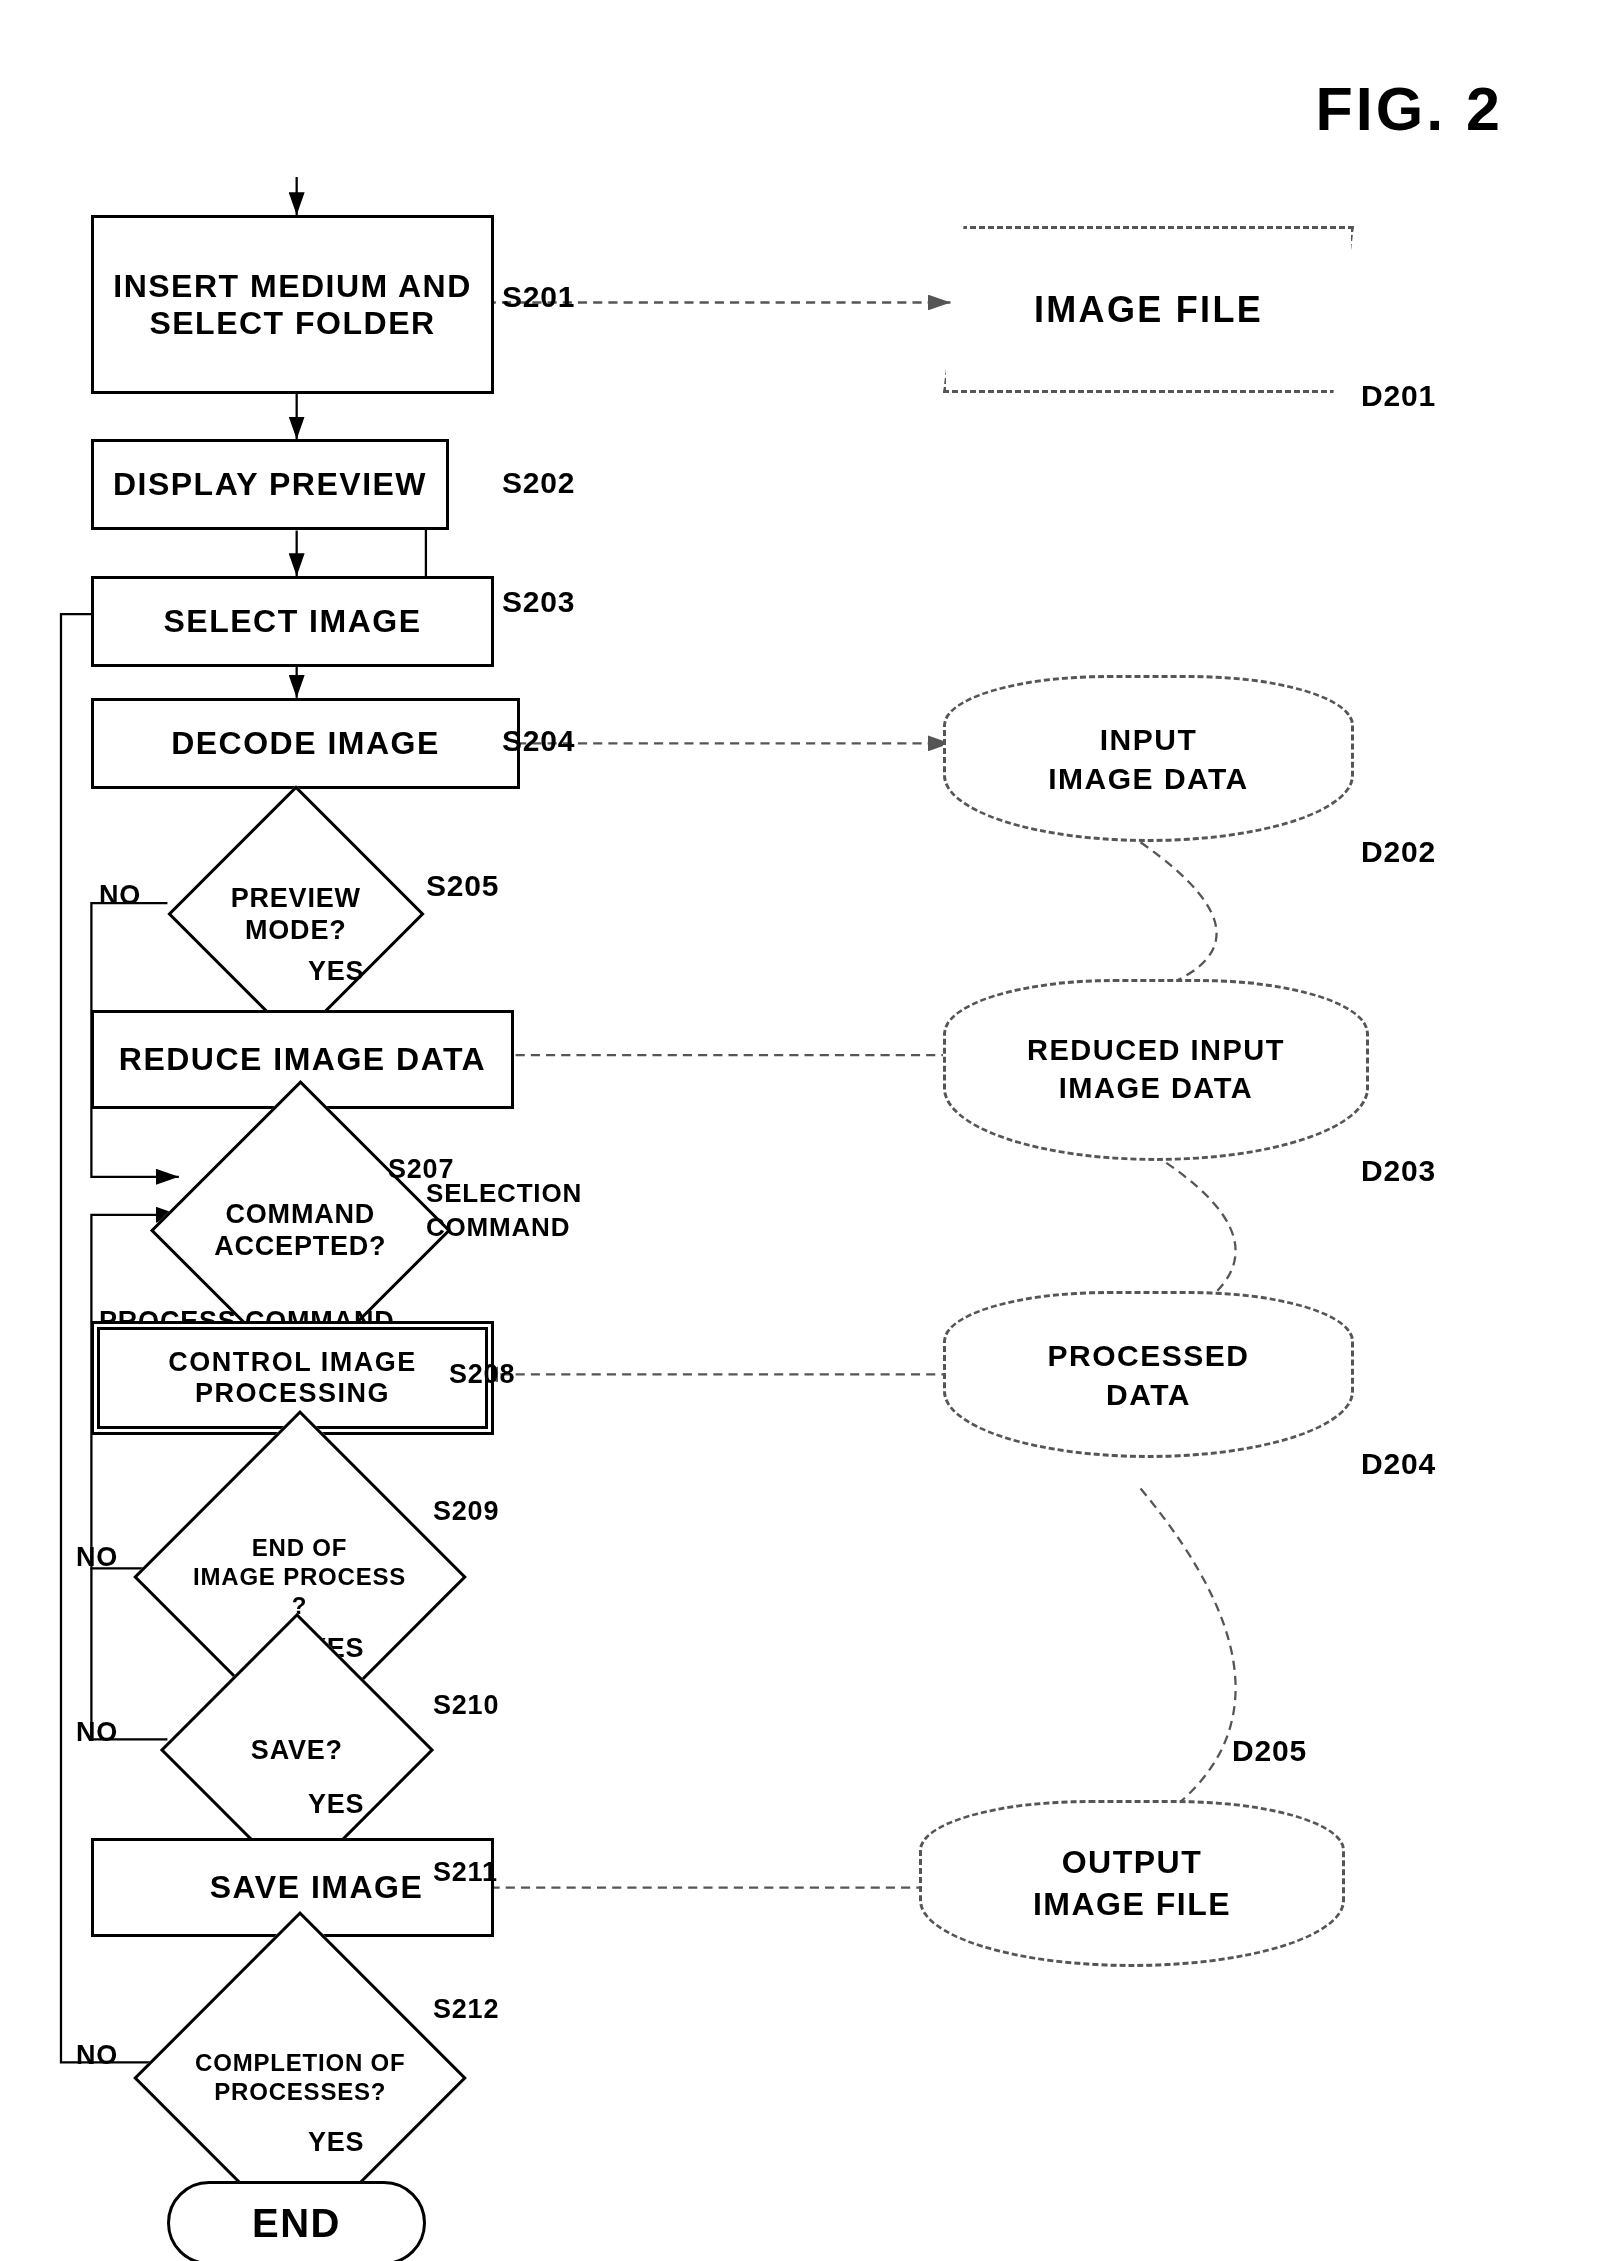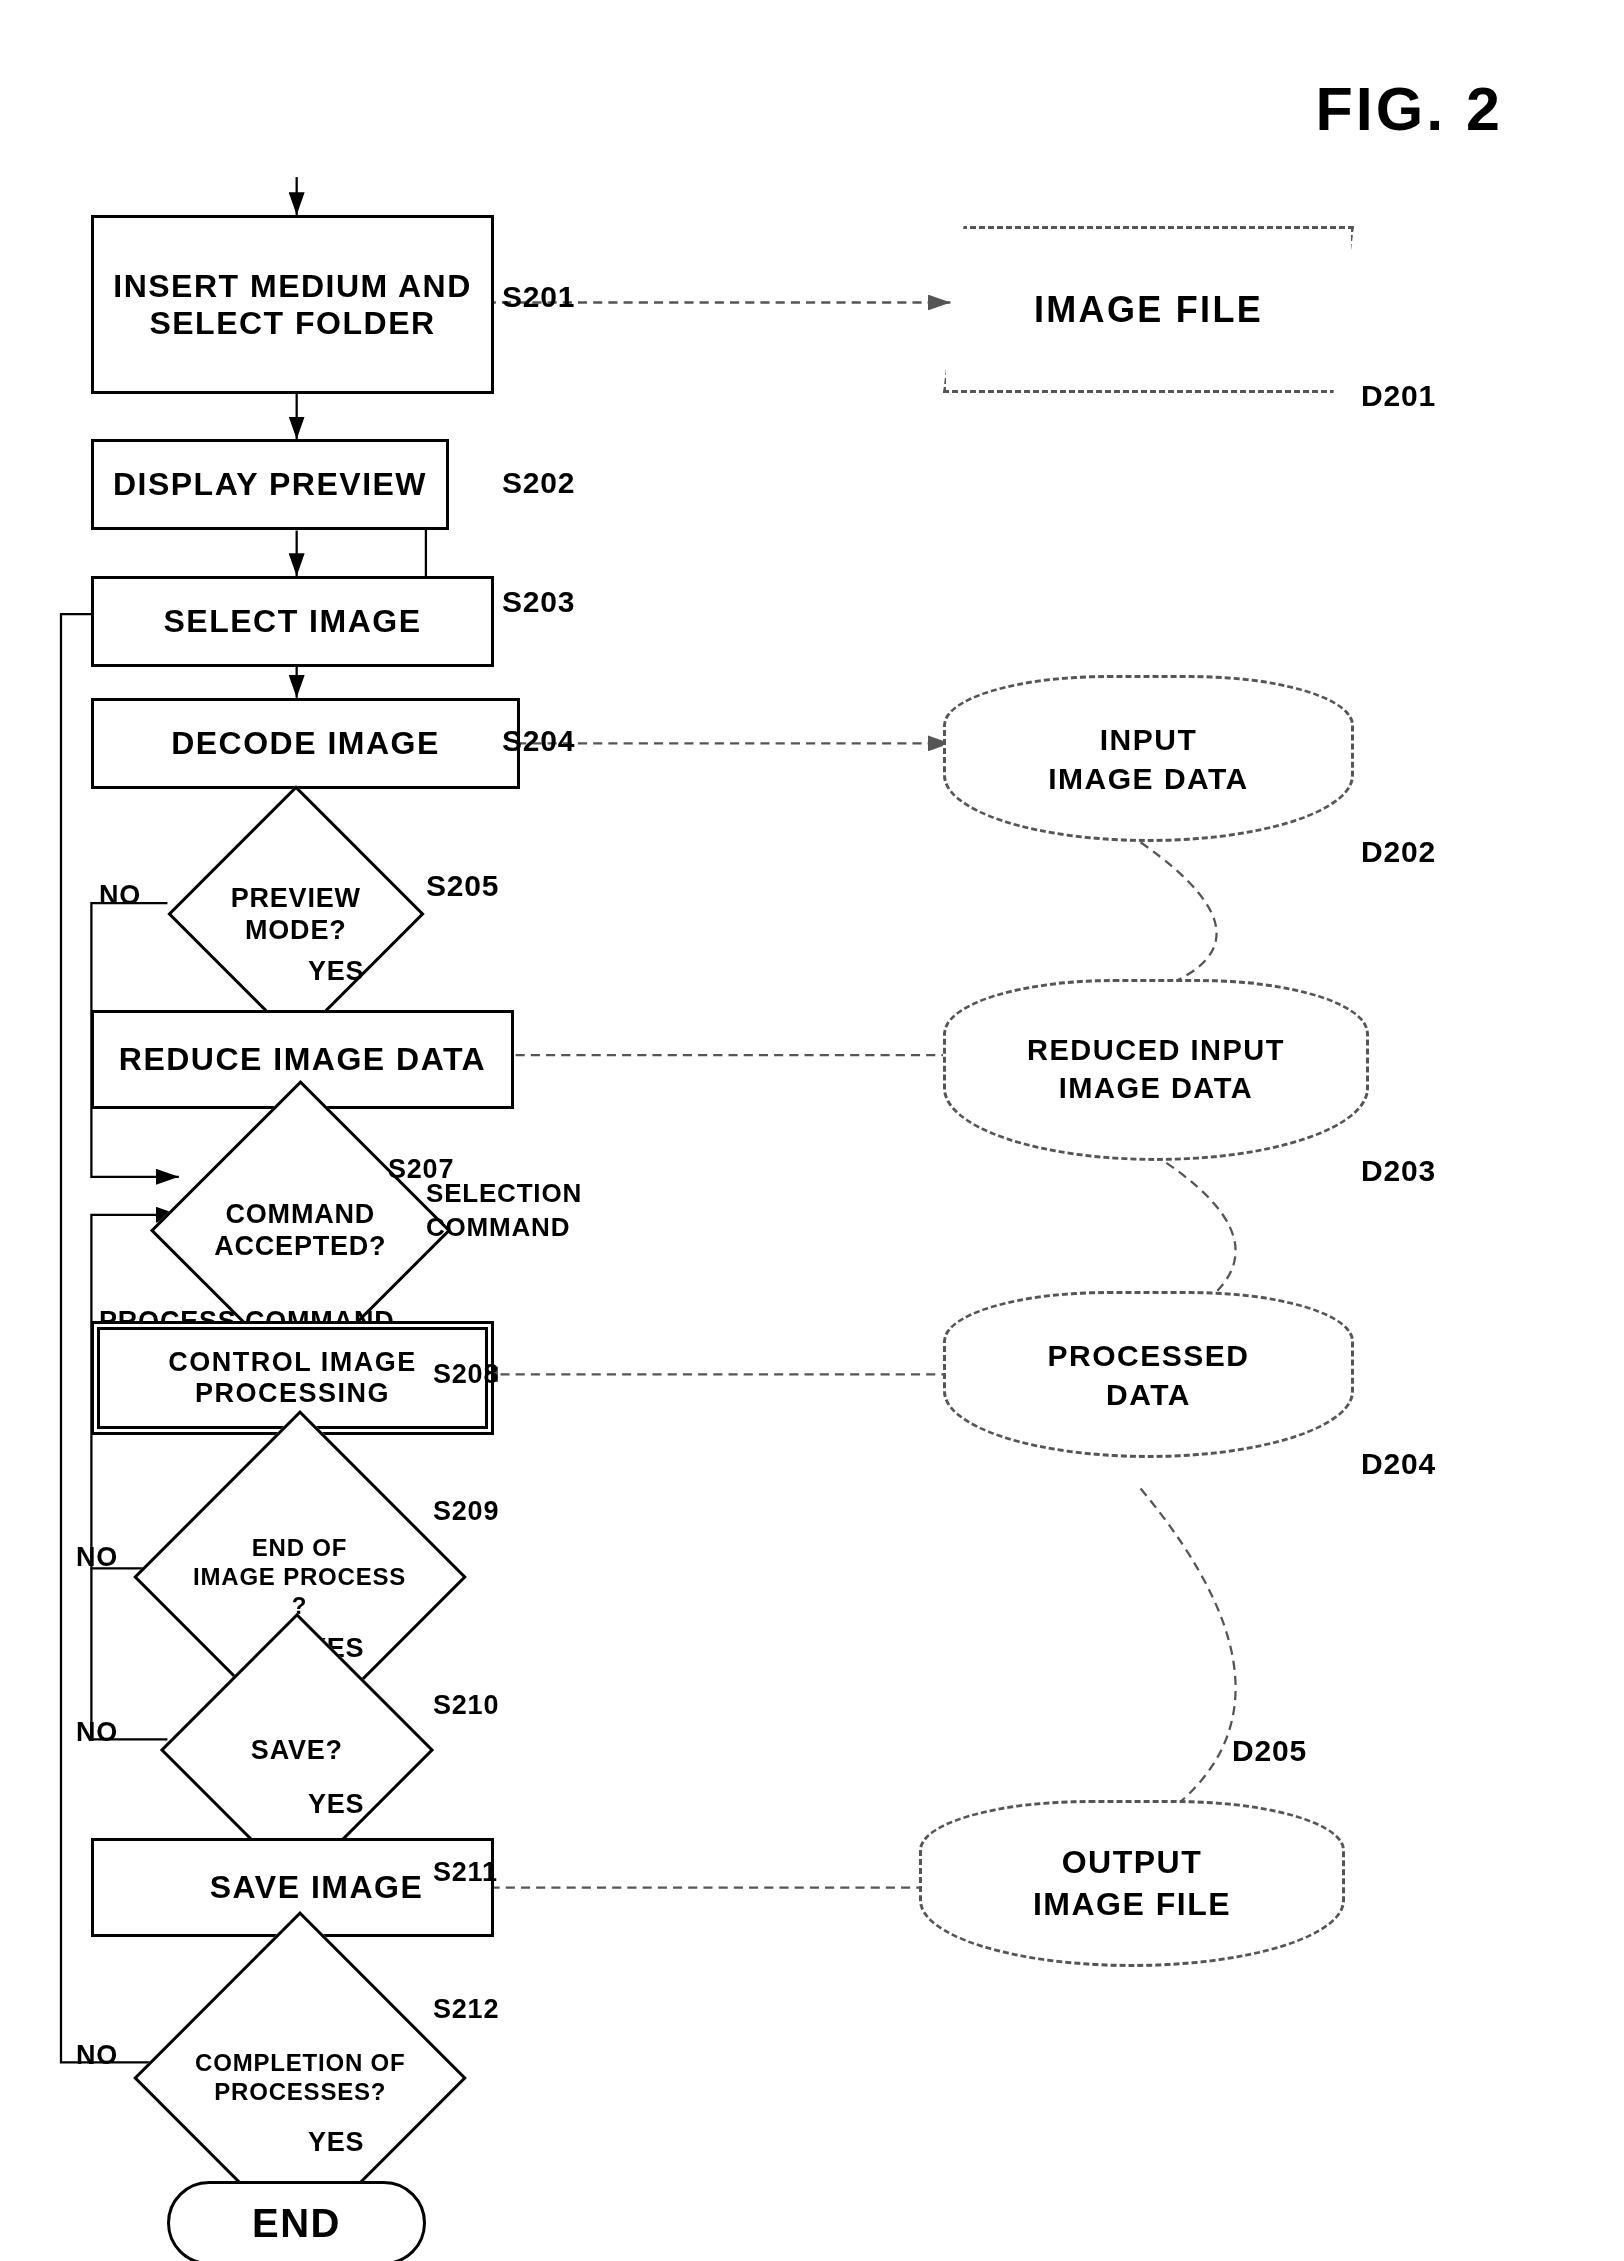--- a/index.html
+++ b/index.html
@@ -241,21 +241,21 @@
     </div>
   </div>
   <div class="fc-label" style="left:388px; top:1110px; font-size:27px;">S207</div>
 
   <div class="fc-label" style="left:426px; top:1133px; font-size:26px; line-height:1.3;">SELECTION<br>COMMAND</div>
 
   <div class="fc-label" style="left:99px; top:1262px; font-size:27px;">PROCESS COMMAND</div>
   <div class="fc-rect-double" style="left:91px; top:1277px; width:403px; height:114px;">
     <span style="font-size:27px;">CONTROL IMAGE PROCESSING</span>
   </div>
-  <div class="fc-label" style="left:433px; top:1315px; font-size:27px;">S208</div>
+  <div class="fc-label" style="left:449px; top:1315px; font-size:27px;">S208</div>
 
   <div style="position:absolute; left:133px; top:1445px; width:335px; height:175px;">
     <div class="fc-diamond-inner" style="width:236px; height:236px; top:-30px; left:49px;">
       <div class="fc-diamond-text" style="font-size:24px;">END OF<br>IMAGE PROCESS<br>?</div>
     </div>
   </div>
   <div class="fc-label" style="left:433px; top:1452px; font-size:27px;">S209</div>
   <div class="fc-label" style="left:308px; top:1589px; font-size:27px;">YES</div>
   <div class="fc-label" style="left:76px; top:1498px; font-size:27px;">NO</div>
 

